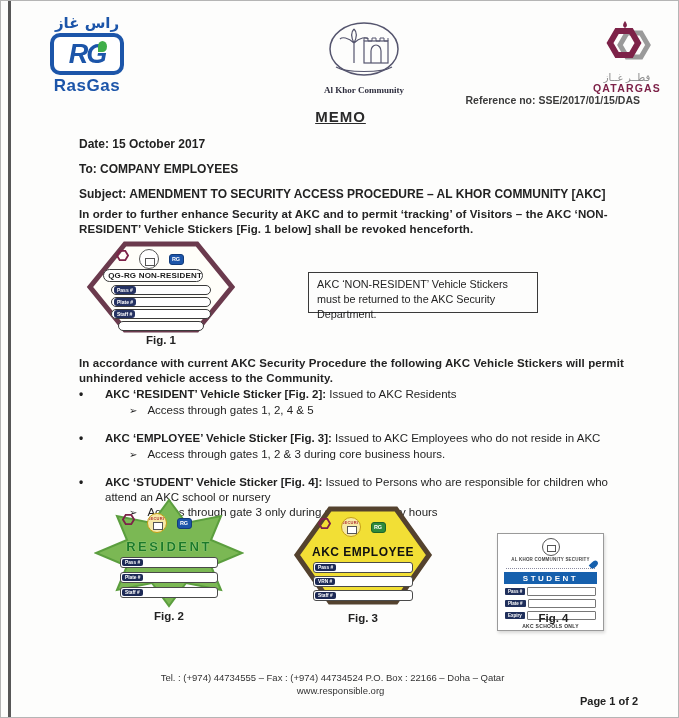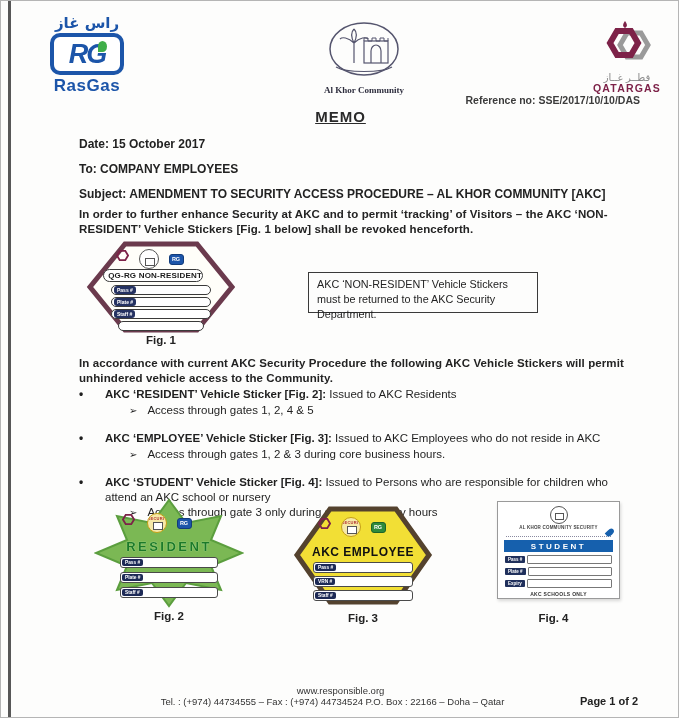--- a/index.html
+++ b/index.html
@@ -81,35 +81,35 @@
   .fig2-title { position:absolute; left:0; top:42px; width:150px; text-align:center;
                 font-size:13px; font-weight:800; letter-spacing:2.5px; color:#1c7a28; text-shadow:0 0 1px #e8ffd8;}
   .frow { position:absolute; height:11px; background:#fff; border:1px solid #4a4a4a; border-radius:3px; display:flex; align-items:center;}
   .frow .chip { font-size:4.8px; font-weight:bold; color:#fff; background:#1d2a56; padding:1px 3px; border-radius:2px; margin-left:1px; white-space:nowrap;}
 
   .fig3 { left:292px; top:504px; width:140px; height:101px; }
   .fig3 svg { position:absolute; left:0; top:0;}
   .fig3 .minirow { left:25px; top:12px; width:90px; }
   .fig3-title { position:absolute; left:0; top:40px; width:140px; text-align:center; font-size:12px; font-weight:800; letter-spacing:.5px; color:#111;}
 
-  .fig4 { left:496px; top:500px; width:123px; height:98px; background:#fff; border:1px solid #9a9a9a; box-shadow:1px 2px 3px rgba(0,0,0,.15);}
+  .fig4 { left:496px; top:532px; width:107px; height:98px; background:#fff; border:1px solid #9a9a9a; box-shadow:1px 2px 3px rgba(0,0,0,.15);}
   .fig4 .emb { margin:4px auto 0; width:18px; height:18px; border-radius:50%; border:1.2px solid #555; position:relative;}
   .fig4 .emb .fort { position:absolute; left:4px; top:6px; width:9px; height:7px; border:1px solid #555;}
   .fig4 .org { text-align:center; font-size:4.5px; font-weight:bold; color:#444; line-height:5px; margin-top:1px; letter-spacing:.2px;}
   .fig4 .arline { margin:2px 8px 0; height:5px; border-bottom:1px dotted #8a8aa0; position:relative; font-family:"DejaVu Sans",sans-serif; font-size:4.5px; color:#556; text-align:center; line-height:5px;}
   .fig4 .droplet { position:absolute; right:6px; top:26px; width:6px; height:9px; background:#1660ad; border-radius:50% 50% 50% 0; transform:rotate(45deg);}
   .fig4 .banner { margin:3px 6px 0; height:12px; background:#1660ad; color:#fff; font-size:8px; font-weight:800; letter-spacing:2.5px;
                   display:flex; align-items:center; justify-content:center; }
   .fig4 .f4row { margin:3px 7px 0; height:9px; display:flex; align-items:center; }
   .fig4 .f4row .chip { font-size:4.5px; font-weight:bold; color:#fff; background:#20305c; padding:1px 3px; border-radius:1px; white-space:nowrap;}
   .fig4 .f4row .box { flex:1; height:9px; border:1px solid #777; background:#fff; margin-left:2px; border-radius:1px;}
   .fig4 .foot { text-align:center; font-size:5px; font-weight:800; color:#333; margin-top:3px; letter-spacing:.3px;}
 
   
-  .footer1 { left:0; top:671px; width:663px; text-align:center; font-size:9.5px; font-weight:500; color:#333;margin-top:24px;}
+  .footer1 { left:0; top:671px; width:663px; text-align:center; font-size:9.5px; font-weight:500; color:#333;}
   .footer2 { left:0; top:684px; width:679px; text-align:center; font-size:9.5px; font-weight:500; color:#333;}
   .pageno  { right:40px; top:694px; font-size:11px; font-weight:bold; color:#222;padding-left:20px;}
 </style>
 </head>
 <body>
 
 <div class="page">
   <div class="abs scan-edge"></div>
 
   <div class="abs rasgas">
@@ -136,21 +136,21 @@
   <div class="abs qg">
     <svg width="64" height="52" viewBox="0 0 64 52">
       <path d="M30 4 c2 3 3 5 0 7 c-3 -2 -2 -4 0 -7" fill="#7d2248"></path>
       <path d="M22 14 L36 14 L43 26 L36 38 L22 38 L15 26 Z" fill="none" stroke="#9a9a9a" stroke-width="5" transform="translate(10,2)"></path>
       <path d="M22 14 L36 14 L43 26 L36 38 L22 38 L15 26 Z" fill="none" stroke="#7d2248" stroke-width="6"></path>
     </svg>
     <div class="ar">قطــر غــاز</div>
     <div class="nm">QATARGAS</div>
   </div>
 
-  <div class="abs refno">Reference no: SSE/2017/10/10/DAS</div>
+  <div class="abs refno">Reference no: SSE/2017/01/15/DAS</div>
 
   <div class="abs memo-title">
     <span>MEMO</span>
   </div>
 
   <div class="abs bodyline" style="top:136px">Date: 15 October 2017</div>
   <div class="abs bodyline" style="top:161px">To: COMPANY EMPLOYEES</div>
   <div class="abs bodyline" style="top:186px">Subject:  AMENDMENT TO SECURITY ACCESS PROCEDURE – AL KHOR COMMUNITY [AKC]</div>
   <div class="abs para" style="top:206px">In order to further enhance Security at AKC and to permit ‘tracking’ of Visitors – the AKC ‘NON-RESIDENT’ Vehicle Stickers [Fig. 1 below] shall be revoked henceforth.</div>
 

